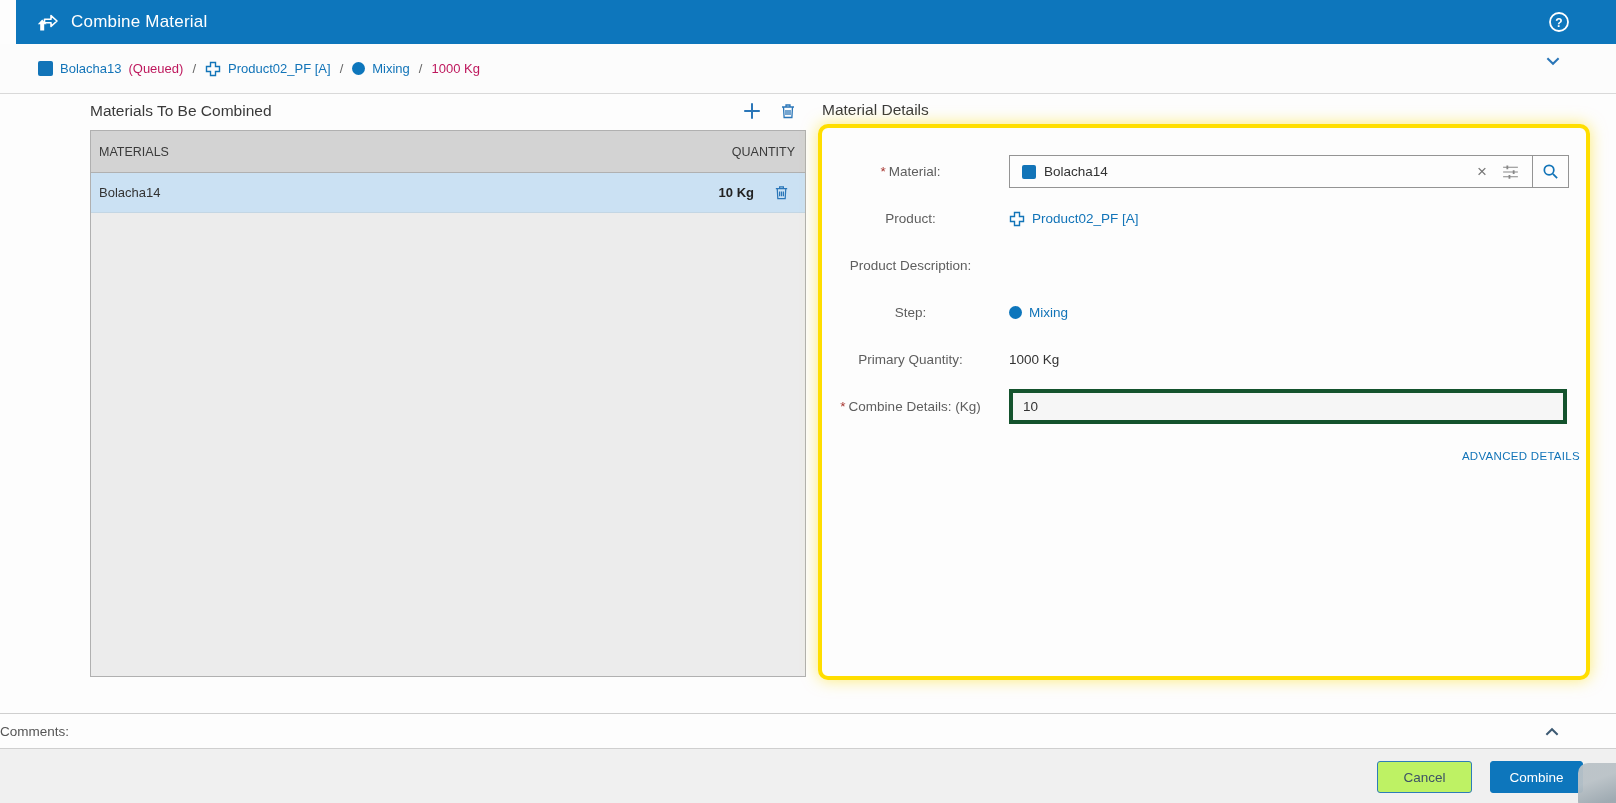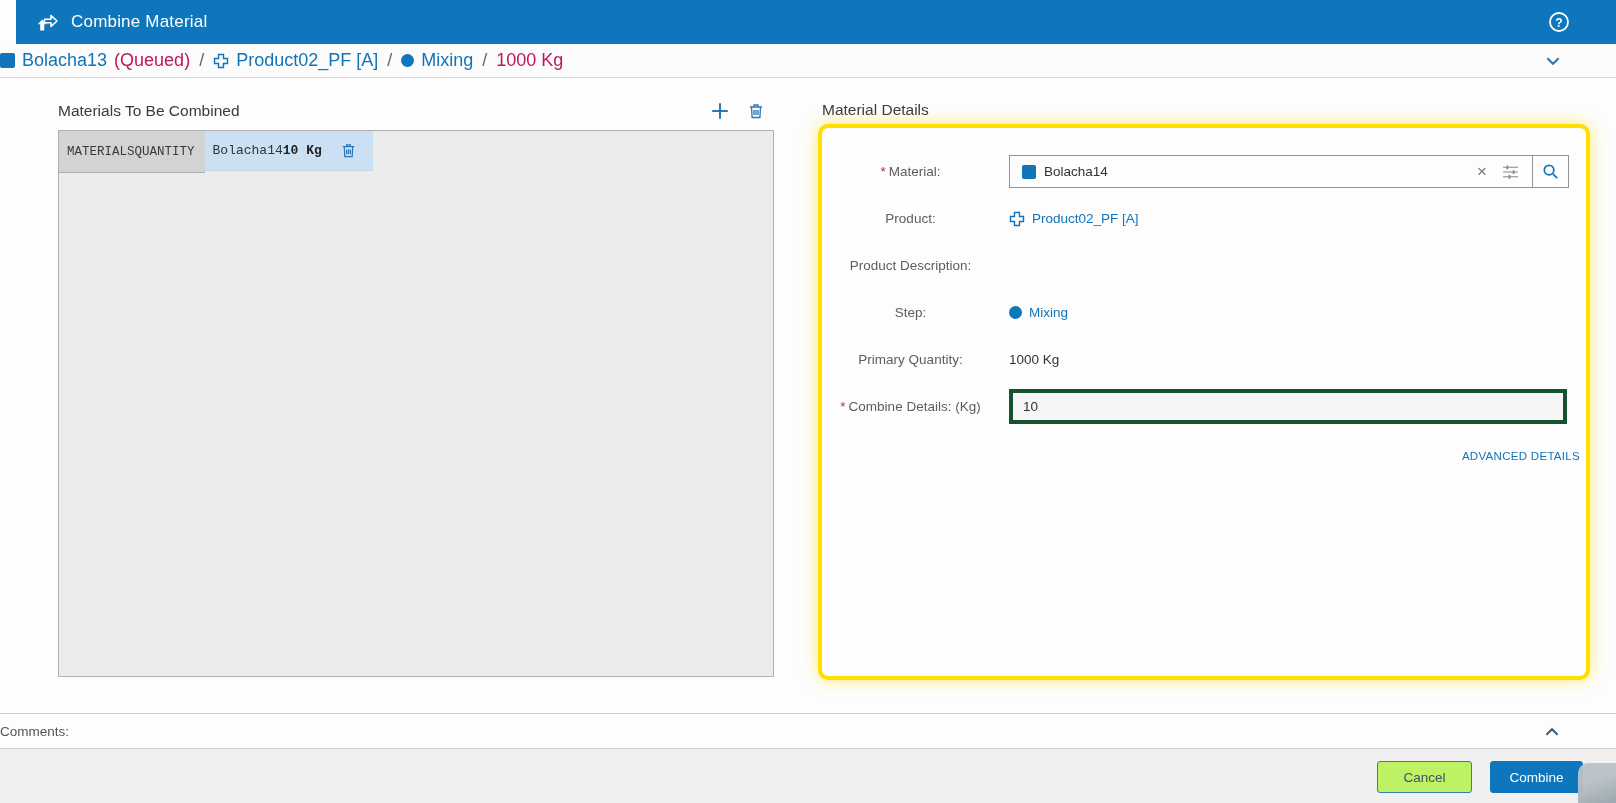--- a/index.html
+++ b/index.html
@@ -8,36 +8,36 @@
   .app { position:relative; width:1616px; height:803px; overflow:hidden; background:#fdfdfd; }
 
   
   .titlebar { position:absolute; left:16px; top:0; width:1616px; height:44px;
     background:var(--accent,#0d76bc); display:flex; align-items:center; padding-left:20px; }
   .titlebar .app-icon { width:24px; height:24px; margin-right:11px; display:flex; align-items:center; }
   .titlebar h1 { font-size:17px; font-weight:400; color:#fff; letter-spacing:.2px; }
   .help-btn { position:absolute; right:62px; top:11px; width:22px; height:22px; cursor:pointer; }
 
   
-  .crumbbar { position:absolute; left:0; top:44px; width:1616px; height:34px; background:#fcfcfc;
-    border-bottom:1px solid #d9d9d9; display:flex; align-items:center; font-size:18px; }
+  .crumbbar { position:absolute; left:0; top:44px; width:1616px; height:50px; background:#fcfcfc;
+    border-bottom:1px solid #d9d9d9; display:flex; align-items:center; padding-left:38px; font-size:13px; }
   .crumbbar .sq { width:15px; height:15px; background:var(--link,#1274b8); border-radius:2px; display:inline-block; }
   .crumb-link { color:var(--link,#1274b8); cursor:pointer; text-decoration:none; }
   .crumb-text { color:#be185d; }
   .crumb-sep { color:#666; margin:0 9px; }
   .crumbbar .gap { width:7px; display:inline-block; }
   .crumb-collapse { position:absolute; right:52px; top:8px; width:22px; height:18px; color:#2a76b8; cursor:pointer; }
 
   
-  .left-panel { position:absolute; left:18px; top:96px; width:756px;padding-left:40px; }
+  .left-panel { position:absolute; left:50px; top:96px; width:756px;padding-left:40px; }
   .panel-head { display:flex; justify-content:space-between; align-items:center; height:30px; margin-bottom:4px; }
   .panel-head h2, .right-title { font-size:15.5px; font-weight:400; color:#3a3a3a; }
   .panel-actions { display:flex; gap:16px; margin-right:8px; color:#2a76b8; }
   .icon-btn { width:20px; height:20px; cursor:pointer; display:flex; align-items:center; justify-content:center; }
-  .mtable { border:1px solid #b0b0b0; background:#ececec; height:547px; display:flex; flex-direction:row;font-family:Liberation Mono, monospace; }
+  .mtable { border:1px solid #b0b0b0; background:#ececec; height:547px; display:flex; flex-direction:column; }
   .thead { height:42px; background:#d3d3d3; border-bottom:1px solid #b0b0b0; display:flex;
     align-items:center; justify-content:space-between; padding:0 10px 0 8px; font-size:12.5px; color:#3a3a3a; }
   .mrow { height:40px; background:var(--rowsel,#cbe1f3); border-bottom:1px solid #c3d6e4; display:flex;
     align-items:center; justify-content:space-between; padding:0 15px 0 8px; font-size:13px; cursor:pointer; }
   .mrow .rleft { color:#333; }
   .mrow .rright { display:flex; align-items:center; gap:18px; }
   .mrow .qty { font-weight:700; color:#222; }
   .mrow .icon-btn { width:18px; height:18px; color:#2a76b8; }
   .mfill { flex:1; }
 

